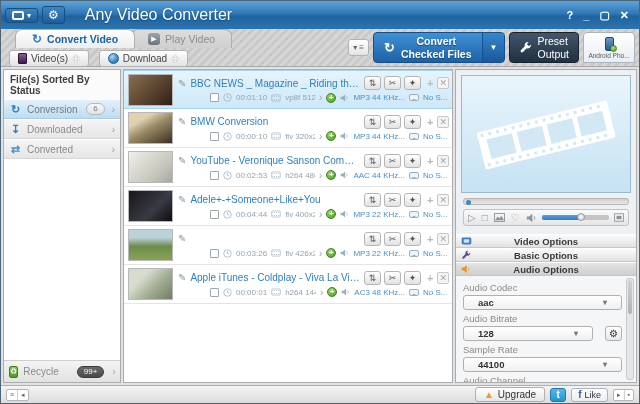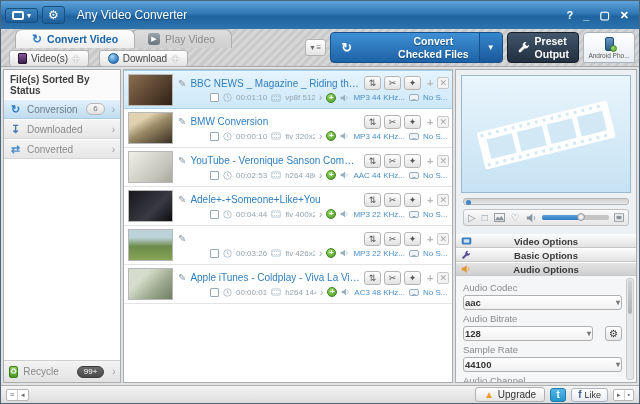--- a/index.html
+++ b/index.html
@@ -5,46 +5,46 @@
   * { margin:0; padding:0; box-sizing:border-box; }
   html,body { width:640px; height:404px; font-family:"Liberation Sans",sans-serif; background:#888; }
   .win { width:640px; height:404px; border:1px solid #4d6578; display:flex; flex-direction:column; background:#e8e8e8; overflow:hidden; }
 
   
   .titlebar { height:28px; background:linear-gradient(#5fa3d9, #2f78b6 45%, #1f639f 55%, #2d74ae); display:flex; align-items:center; color:#fff; flex:0 0 auto; }
   .appbtn { display:flex; align-items:center; gap:3px; padding:2px 6px; margin-left:4px; background:linear-gradient(#3d86c0,#1d5d98); border:1px solid #16507f; border-radius:3px; cursor:pointer; }
   .monitor { width:12px; height:9px; border:2px solid #fff; border-radius:2px; display:inline-block; }
   .caret { font-size:8px; color:#fff; }
   .gearbtn { margin-left:4px; padding:1px 5px; background:linear-gradient(#3d86c0,#1d5d98); border:1px solid #16507f; border-radius:3px; color:#fff; font-size:12px; cursor:pointer; }
-  .apptitle { margin-left:12px; font-size:12px; text-shadow:0 1px 1px #134a77; }
+  .apptitle { margin-left:20px; font-size:16px; text-shadow:0 1px 1px #134a77; }
   .winctl { margin-left:auto; display:flex; gap:10px; padding-right:10px; font-size:11px; font-weight:bold; }
   .winctl span { cursor:pointer; }
 
   
   .header { height:38px; flex:0 0 auto; position:relative; background:repeating-linear-gradient(-45deg,#d6d6d6 0 3px,#c9c9c9 3px 6px); border-bottom:1px solid #a8a8a8; }
   .tabs { display:flex; margin-left:14px; height:19px; }
   .tab { display:flex; align-items:center; gap:5px; padding:0 16px; font-size:10.5px; border:1px solid #aeaeae; border-bottom:none; border-radius:7px 7px 0 0; cursor:pointer; }
   .tab.active { background:linear-gradient(#fefefe,#ededed); color:#1a64a8; font-weight:bold; position:relative; z-index:2; }
   .tab.inactive { background:linear-gradient(#dddddd,#cfcfcf); color:#8b8b8b; margin-left:-4px; }
   .tabicon-convert { color:#2e7cc3; font-weight:bold; font-size:12px; }
   .tabicon-play { width:12px; height:12px; background:linear-gradient(#9aa4ac,#6a747c); border-radius:3px; color:#fff; font-size:7px; display:inline-flex; align-items:center; justify-content:center; }
   .toolrow { display:flex; align-items:center; gap:10px; margin:1px 0 0 8px; height:18px; position:relative; z-index:1; }
   .toolbtn { display:flex; align-items:center; gap:4px; height:17px; padding:0 8px; font-size:10px; color:#444; background:linear-gradient(#ffffff,#e3e3e3); border:1px solid #b2b2b2; border-radius:3px; cursor:pointer; }
   .vidicon { width:9px; height:11px; background:linear-gradient(#8a5a9a,#3a1f4a); border:1px solid #2a1535; border-radius:1px; }
   .globe { width:11px; height:11px; border-radius:50%; background:radial-gradient(circle at 35% 30%, #aed8f2, #2e7cc3 70%); border:1px solid #1d5d98; }
   .plusglyph { color:#f4f4f4; font-size:13px; font-weight:bold; text-shadow:0 0 2px #8a8a8a; }
   .rightcluster { position:absolute; right:4px; top:3px; height:31px; display:flex; align-items:stretch; gap:4px; z-index:3; }
   .viewbtn { align-self:center; height:17px; padding:0 4px; background:linear-gradient(#ffffff,#e3e3e3); border:1px solid #b2b2b2; border-radius:3px; font-size:8px; color:#666; display:flex; align-items:center; gap:2px; cursor:pointer; }
   .convertbtn { display:flex; align-items:stretch; background:linear-gradient(#3f90d6,#1d62a6); border:1px solid #154f8c; border-radius:4px; color:#fff; cursor:pointer; overflow:hidden; }
   .convertmain { display:flex; align-items:center; gap:6px; padding:0 10px; }
-  .convertlabel { font-size:10.5px; font-weight:bold; line-height:1.15; text-align:center; text-shadow:0 1px 1px #134a77;margin-left:40px; }
+  .convertlabel { font-size:10.5px; font-weight:bold; line-height:1.15; text-align:center; text-shadow:0 1px 1px #134a77; }
   .converticon { font-size:13px; font-weight:bold; }
   .convertdrop { display:flex; align-items:center; padding:0 7px; border-left:1px solid #15508f; background:linear-gradient(#3586cc,#1a589a); font-size:8px; }
   .presetbtn { display:flex; align-items:center; gap:5px; padding:0 9px; background:linear-gradient(#42566c,#22303f); border:1px solid #17212d; border-radius:4px; color:#fff; cursor:pointer; }
-  .presetlabel { font-size:10.5px; font-weight:bold; line-height:1.15; }
+  .presetlabel { font-size:10.5px; font-weight:normal; line-height:1.15; }
   .profilebtn { width:52px; background:linear-gradient(#ffffff,#e9eef3); border:1px solid #a8b4c0; border-radius:4px 4px 0 0; display:flex; flex-direction:column; align-items:center; justify-content:center; cursor:pointer; }
   .phone { width:9px; height:14px; background:linear-gradient(#6a9ac8,#2a5a88); border:1px solid #1d4a74; border-radius:2px; position:relative; }
   .droid { position:absolute; right:-4px; bottom:-2px; width:7px; height:7px; background:radial-gradient(circle at 35% 30%,#a8d878,#58a428); border-radius:50%; border:1px solid #3f8318; }
   .profilelabel { font-size:6.5px; color:#555; margin-top:1px; white-space:nowrap; }
 
   
   .main { flex:1; display:flex; min-height:0; background:#dfe3e6; }
 
   
   .sidebar { width:118px; flex:0 0 auto; background:#fbfbfb; border-right:1px solid #adadad; display:flex; flex-direction:column; margin:2px 0 2px 2px; border:1px solid #adadad; }
@@ -98,21 +98,21 @@
   .volslider { flex:1; height:5px; background:#c4c4c4; border-radius:2px; position:relative; cursor:pointer; }
   .volfill { position:absolute; left:0; top:0; height:5px; width:55%; background:linear-gradient(#5aa0d8,#2e7cc3); border-radius:2px; }
   .volthumb { position:absolute; left:52%; top:-2px; width:8px; height:8px; border-radius:50%; background:radial-gradient(#fdfdfd,#c8c8c8); border:1px solid #9a9a9a; }
   .sections { margin-top:8px; }
   .sechead { height:14px; display:flex; align-items:center; background:linear-gradient(#fbfbfb,#e2e2e2); border-top:1px solid #fff; border-bottom:1px solid #c6c6c6; cursor:pointer; position:relative; }
   .sechead.selected { background:linear-gradient(#e4e4e4,#cfcfcf); }
   .secicon { position:absolute; left:5px; width:12px; display:inline-flex; }
   .seclabel { flex:1; text-align:center; font-size:9.5px; font-weight:bold; color:#3a3a3a; }
   .form { flex:1; position:relative; padding:3px 14px 0 7px; overflow:hidden; background:#f4f6f7; }
   .flabel { font-size:9.5px; color:#8a8a8a; margin:3px 0 2px; }
-  .fselect { height:15px; background:linear-gradient(#ffffff,#f0f0f0); border:1px solid #b0b0b0; border-radius:3px; display:flex; align-items:center; padding:0 1px; font-size:9.5px; color:#333; font-weight:bold; cursor:pointer; }
+  .fselect { height:15px; background:linear-gradient(#ffffff,#f0f0f0); border:1px solid #b0b0b0; border-radius:3px; display:flex; align-items:center; padding:0 14px; font-size:9.5px; color:#333; font-weight:bold; cursor:pointer; }
   .fselect .chev { margin-left:auto; font-size:8px; color:#777; }
   .frow { display:flex; gap:12px; align-items:center; }
   .frow .fselect { flex:1; }
   .gearbtn2 { width:17px; height:15px; background:linear-gradient(#ffffff,#e8e8e8); border:1px solid #b0b0b0; border-radius:3px; font-size:10px; color:#333; display:flex; align-items:center; justify-content:center; cursor:pointer; padding:0; }
   .scroll { position:absolute; right:2px; top:2px; bottom:2px; width:8px; background:#e4e6e8; border:1px solid #c8cacc; border-radius:3px; }
   .scrollthumb { position:absolute; top:1px; left:1px; width:4px; height:34px; background:linear-gradient(#d2d2d2,#b2b2b2); border-radius:2px; cursor:pointer; }
 
   
   .footer { height:18px; flex:0 0 auto; background:linear-gradient(#f4f4f4,#dcdcdc); border-top:1px solid #b0b0b0; display:flex; align-items:center; padding:0 5px; gap:5px; }
   .fgroup { display:flex; border:1px solid #b5b5b5; border-radius:2px; background:#fff; }

